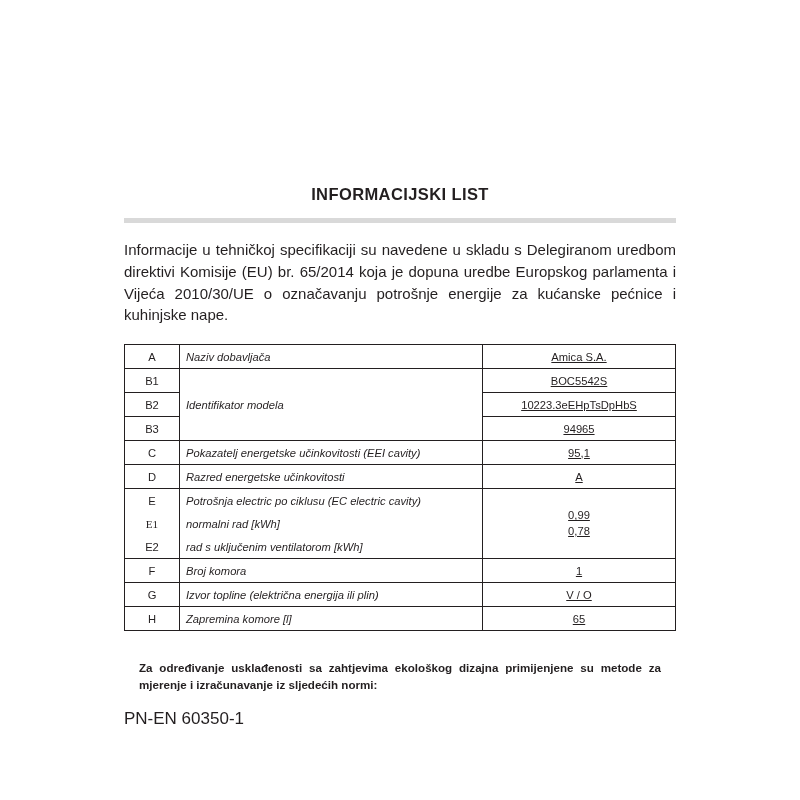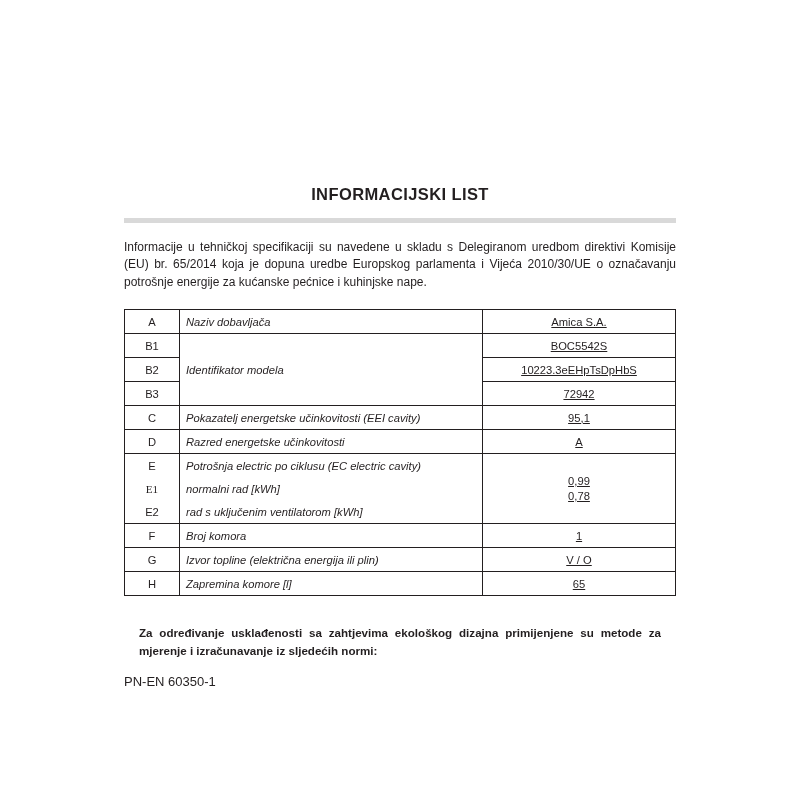--- a/index.html
+++ b/index.html
@@ -35,21 +35,21 @@
     font-weight: bold;
     letter-spacing: 0.4px;
     margin: 0 0 14px 0;
   }
   .rule {
     height: 5px;
     background: #d9d9d9;
     margin: 0 0 16px 0;
   }
   .intro {
-    font-size: 12px;
+    font-size: 15px;
     line-height: 1.45;
     text-align: justify;
     margin: 0 0 18px 0;
   }
   table.spec {
     width: 100%;
     border-collapse: collapse;
     table-layout: fixed;
     font-size: 11.2px;
   }
@@ -105,21 +105,21 @@
     margin-top: 28px;
   }
   .footer-bold {
     font-size: 11.6px;
     font-weight: bold;
     line-height: 1.5;
     text-align: justify;
     margin: 15px;
   }
   .footer-norm {
-    font-size: 13px;
+    font-size: 17px;
     margin: 2px 0 0 0;
   }
 </style>
 </head>
 <body>
 
 <div class="page">
   <div class="content">
 
     <h1 class="doc-title">INFORMACIJSKI LIST</h1>
@@ -142,21 +142,21 @@
           <td class="value">BOC5542S</td>
         </tr>
         <tr class="row-tall">
           <td class="code">B2</td>
           <td class="label grp-lbl-mid">Identifikator modela</td>
           <td class="value">10223.3eEHpTsDpHbS</td>
         </tr>
         <tr class="row-tall">
           <td class="code">B3</td>
           <td class="label grp-lbl-last"></td>
-          <td class="value">72942</td>
+          <td class="value">94965</td>
         </tr>
 
         <tr class="row-tall">
           <td class="code">C</td>
           <td class="label">Pokazatelj energetske učinkovitosti (EEI cavity)</td>
           <td class="value">95,1</td>
         </tr>
         <tr class="row-tall">
           <td class="code">D</td>
           <td class="label">Razred energetske učinkovitosti</td>

